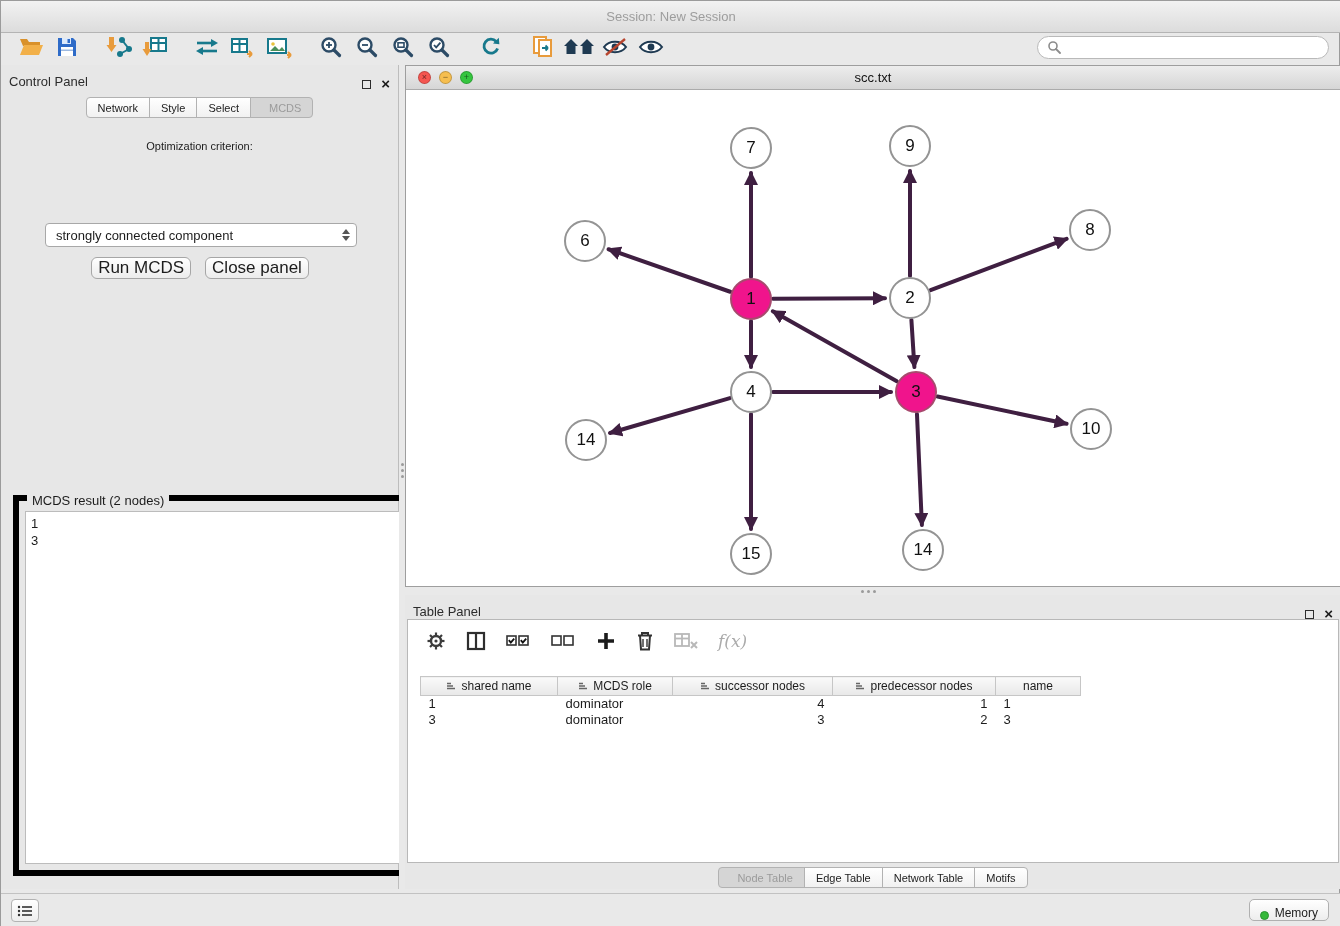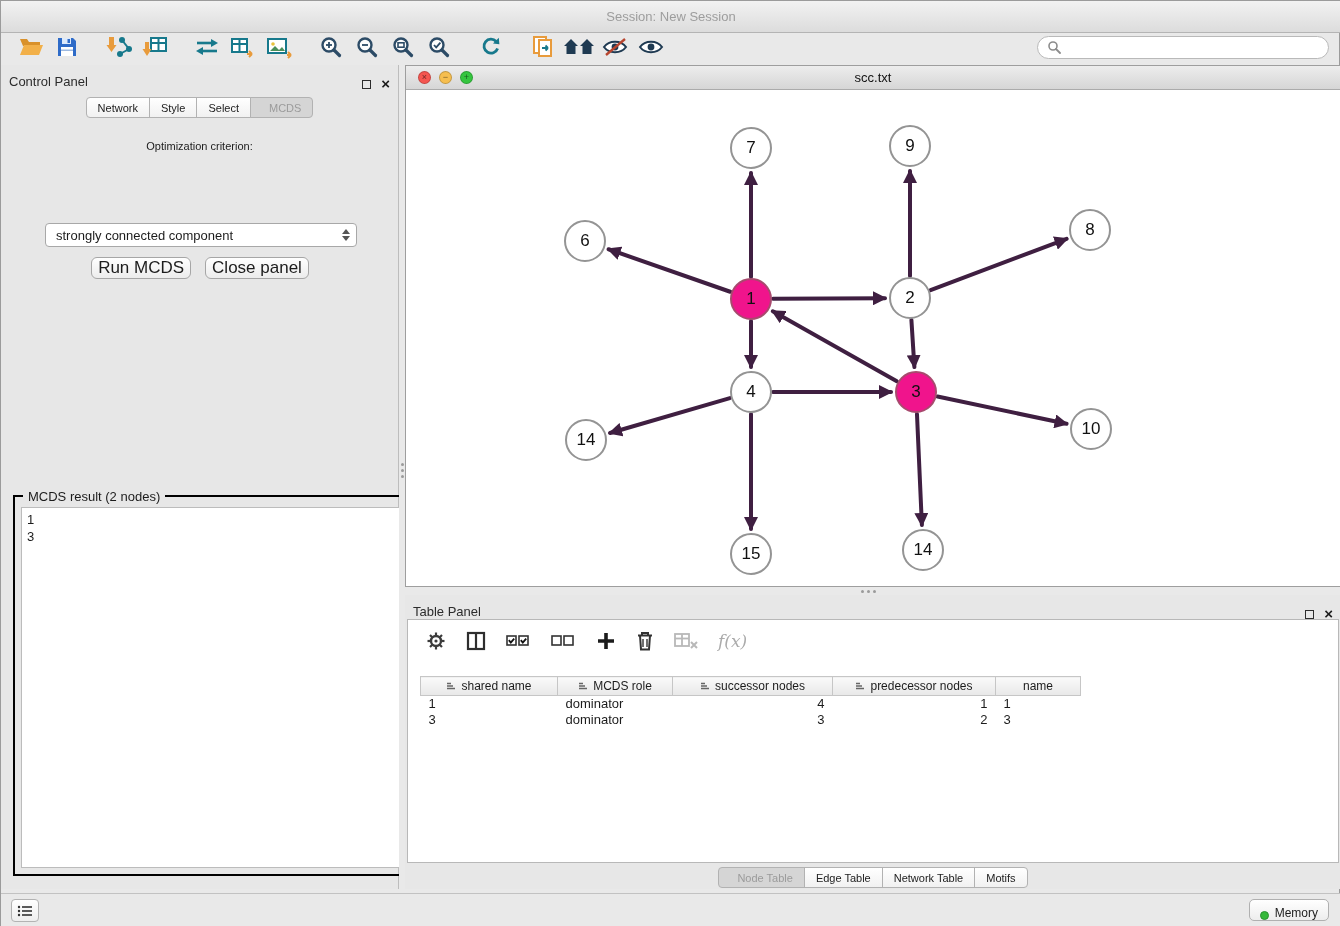--- a/index.html
+++ b/index.html
@@ -52,21 +52,21 @@
   #cp-combo { position:absolute; left:44px; top:158px; width:312px; height:24px;
     background:#fff; border:1px solid #a8a8a8; border-radius:4px;
     display:flex; align-items:center; padding:0 6px 0 10px; font-size:13px; }
   #cp-combo .arrows { margin-left:auto; display:flex; flex-direction:column; gap:2px; }
   #cp-combo .arrows i { width:0; height:0; border-left:4px solid transparent; border-right:4px solid transparent; }
   #cp-combo .arrows .up { border-bottom:5px solid #555; }
   #cp-combo .arrows .dn { border-top:5px solid #555; }
   #cp-buttons { position:absolute; left:0; top:192px; width:398px;
     display:flex; justify-content:center; gap:14px; }
   #result-box { position:absolute; left:12px; top:430px; width:424px; height:381px;
-    border:2px solid #000000; }
+    border:6px solid #000000; }
   #result-legend { position:absolute; top:-8px; left:8px; background:#e7e7e7;
     padding:0 5px; font-size:13px; }
   #result-inner { position:absolute; left:6px; top:10px; right:6px; bottom:6px;
     background:#fff; border:1px solid #bcbcbc; }
   #result-text { position:absolute; left:5px; top:3px; right:18px; bottom:3px;
     white-space:pre; font-size:13px; line-height:17px; }
   #result-scroll { position:absolute; top:1px; bottom:1px; right:1px; width:13px;
     background:#fbfbfb; border-left:1px solid #e0e0e0; }
 
   

